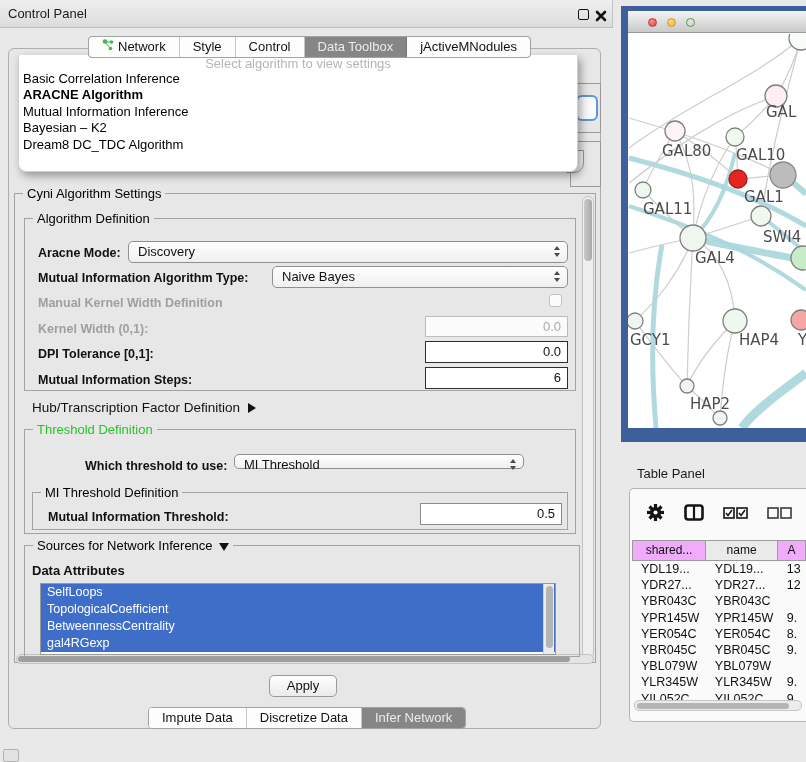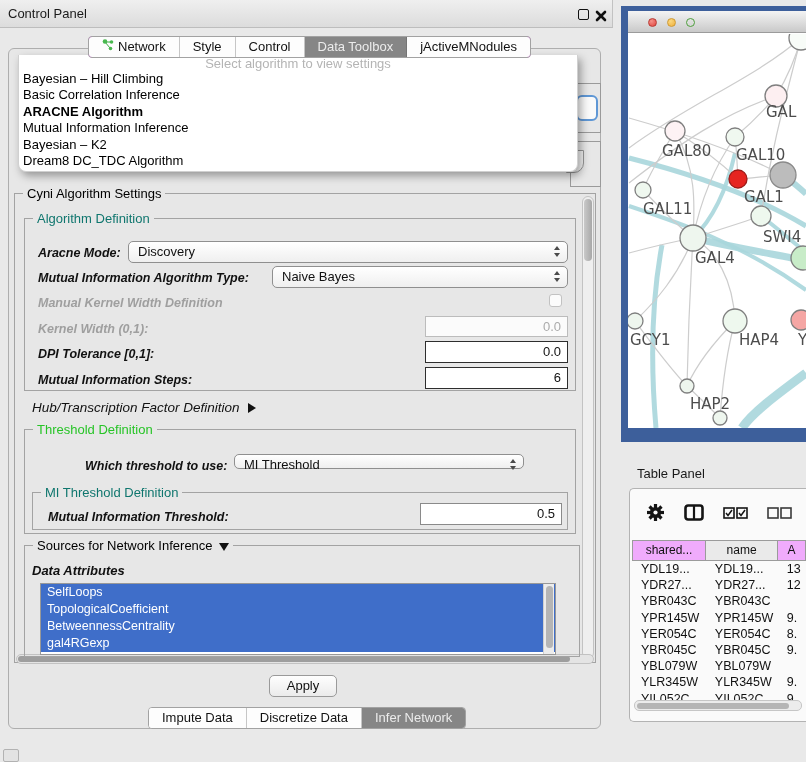--- a/index.html
+++ b/index.html
@@ -30,23 +30,23 @@
   .pitem.sel { font-weight:bold; }
 
   
   .frag { background:#e7e7e7; border:1px solid #9a9a9a; z-index:5; }
   .frag-blue { left:576px; top:95px; width:22px; height:26px; border:2px solid #5f97d5; border-radius:6px; background:#fafafa; z-index:6; }
   .frag-combo { left:566px; top:150px; width:18px; height:23px; border:1px solid #979797; border-radius:0 0 10px 0; background:#f3f3f3; z-index:6; }
 
   
   .grp { position:absolute; border:1px solid #a3a3a3; }
   .gtitle { position:absolute; top:-8px; left:8px; background:#e7e7e7; padding:0 4px; font-size:13px; white-space:nowrap; }
-  .t-blue { color:#0f766e; } .t-green { color:#27c427; } .t-black { color:#000000; }
-
-  .lbl { position:absolute; font-size:12.5px; font-weight:bold; white-space:nowrap;font-style:italic; }
+  .t-blue { color:#000000; } .t-green { color:#27c427; } .t-black { color:#000000; }
+
+  .lbl { position:absolute; font-size:12.5px; font-weight:bold; white-space:nowrap; }
   .lbl.dis { color:#9f9f9f; }
   .plain { font-weight:normal; font-size:13px; }
 
   .combo { position:absolute; background:linear-gradient(#ffffff,#efefef); border:1px solid #8f8f8f; border-radius:5px; font-size:13px; line-height:20px; padding-left:9px; }
   .stepper { position:absolute; right:7px; top:4px; }
   .tri-up { width:0; height:0; border-left:3.5px solid transparent; border-right:3.5px solid transparent; border-bottom:4.5px solid #4a4a4a; margin-bottom:2.5px; }
   .tri-dn { width:0; height:0; border-left:3.5px solid transparent; border-right:3.5px solid transparent; border-top:4.5px solid #4a4a4a; }
 
   .field { position:absolute; background:#fff; border:1px solid #8a8a8a; text-align:right; padding-right:6px; font-size:13px; line-height:19px; }
   .field.dark { border:1.5px solid #2e2e2e; }
@@ -150,21 +150,20 @@
 </div>
 
 <div class="abs frag" style="left:570px; top:83px; width:31px; height:50px;"></div>
 <div class="abs frag-blue"></div>
 <div class="abs frag" style="left:570px; top:141px; width:31px; height:46px;"></div>
 <div class="abs frag-combo"></div>
 
 <div class="abs popup">
   <div class="popup-header">Select algorithm to view settings</div>
   <div>
-      <div class="pitem">Bayesian – Hill Climbing</div>
       <div class="pitem">Basic Correlation Inference</div>
       <div class="pitem sel">ARACNE Algorithm</div>
       <div class="pitem">Mutual Information Inference</div>
       <div class="pitem">Bayesian – K2</div>
       <div class="pitem">Dream8 DC_TDC Algorithm</div>
     </div>
 </div>
 
 <div class="grp" style="left:14px; top:193px; width:582px; height:470px;">
   <span class="gtitle t-black">Cyni Algorithm Settings</span>

